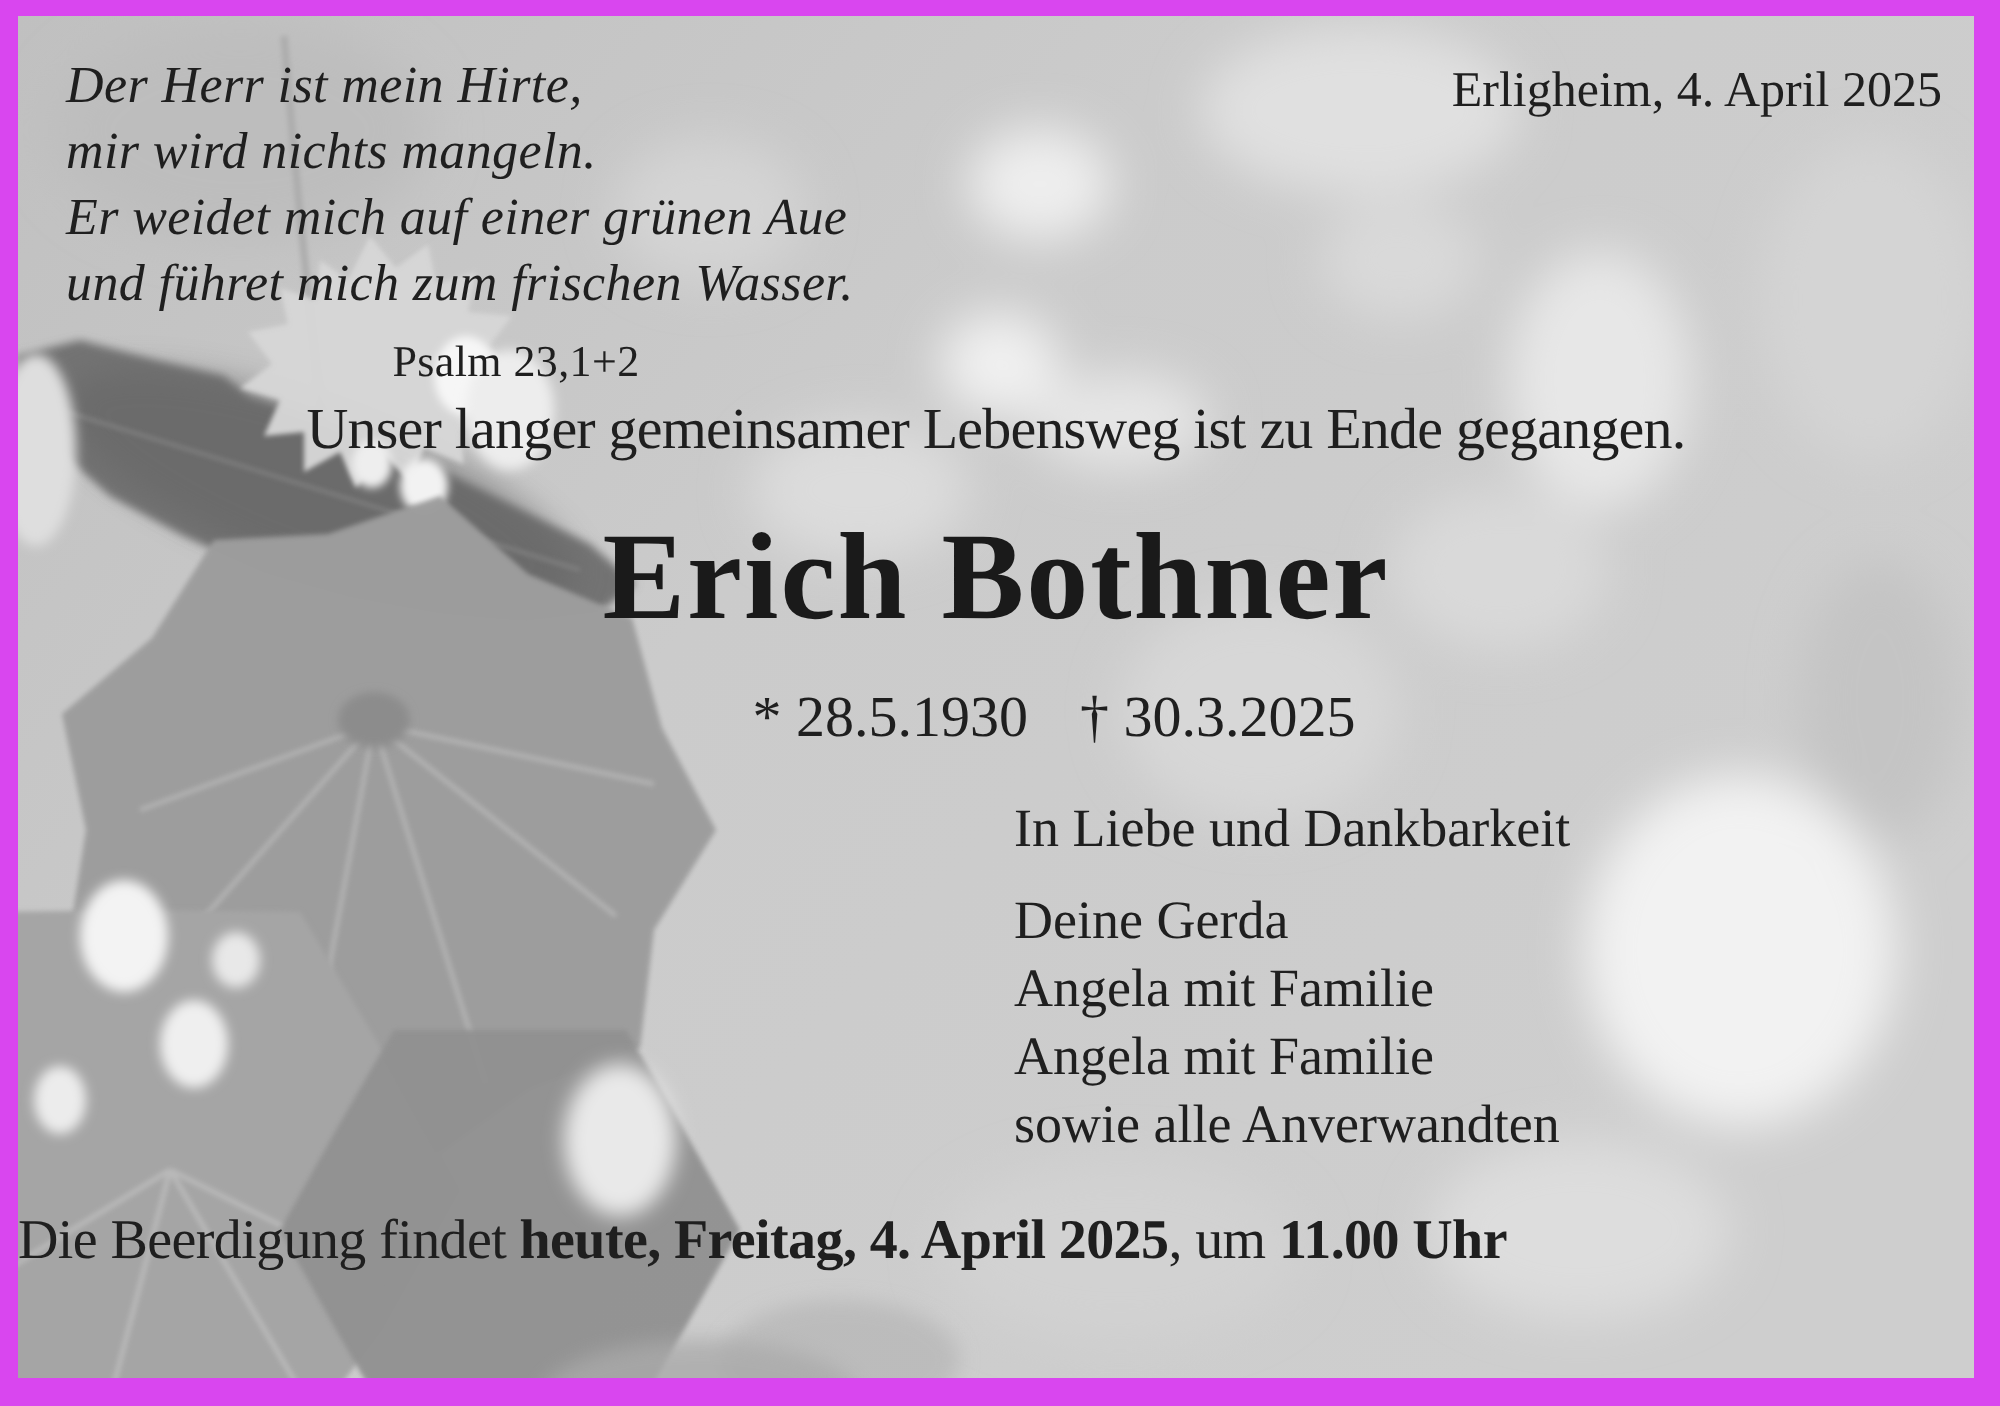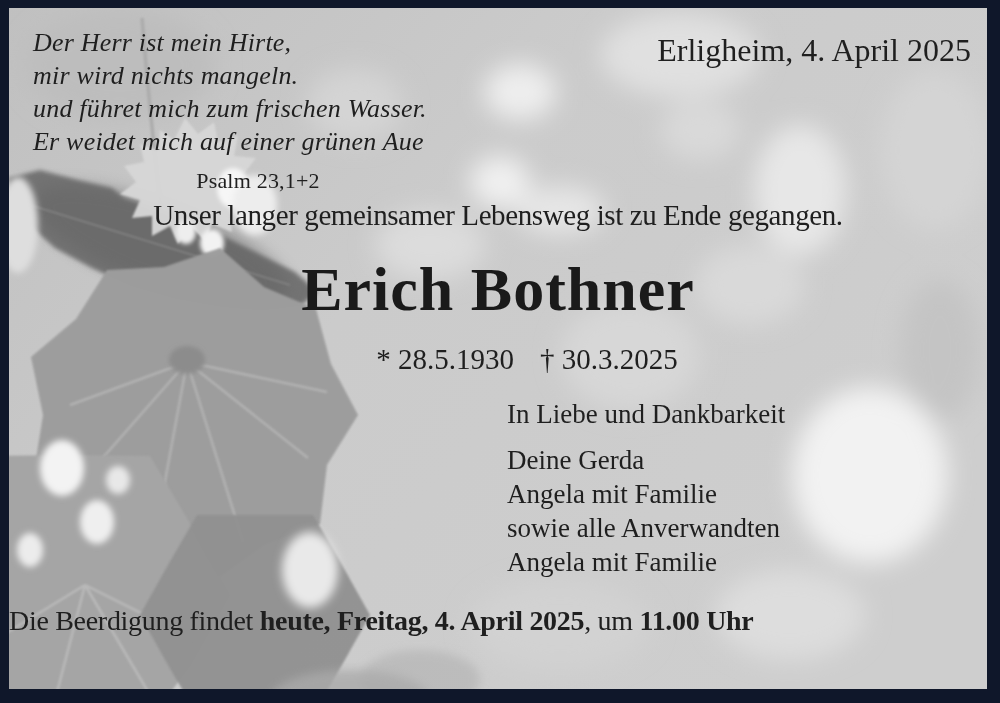--- a/index.html
+++ b/index.html
@@ -1,20 +1,20 @@
 <!DOCTYPE html>
 <html><head>
 <meta charset="utf-8">
 <style>
   html, body { margin: 0; padding: 0; background: #000; }
   .stage {
     position: relative;
     width: 1000px;
     height: 703px;
-    background: #0f172a;
+    background: #d946ef;
     overflow: hidden;
     font-family: "Liberation Serif", serif;
     color: #1f1f1f;
   }
   .photo {
     position: absolute;
     left: 9px; top: 8px;
     width: 978px; height: 681px;
     overflow: hidden;
     background: #c9c9c9;
@@ -34,21 +34,21 @@
   .psalm-source {
     font-style: normal;
     text-align: center;
     font-size: 22px;
     margin-top: 6px;
     padding-right: 2px;
   }
   .dateline {
     position: absolute;
     top: 24px; right: 16px;
-    font-size: 32px;
+    font-size: 25px;
   }
   .intro {
     position: absolute;
     top: 191px; left: 0; width: 100%;
     text-align: center;
     font-size: 29px;
     letter-spacing: -0.4px;
   }
   .name {
     position: absolute;
@@ -200,41 +200,41 @@
         <ellipse cx="118" cy="480" rx="12" ry="14" fill="#e8e8e8" filter="url(#b3)"></ellipse>
         <ellipse cx="310" cy="570" rx="28" ry="38" fill="#e9e9e9" filter="url(#b5)"></ellipse>
       </g>
     </svg>
 
     <div class="content">
 
       <div class="psalm">
         <div>Der Herr ist mein Hirte,</div>
         <div>mir wird nichts mangeln.</div>
+        <div>Er weidet mich auf einer grünen Aue</div>
         <div>und führet mich zum frischen Wasser.</div>
-        <div>Er weidet mich auf einer grünen Aue</div>
         <div class="psalm-source">Psalm 23,1+2</div>
       </div>
 
       <div class="dateline">Erligheim, 4. April 2025</div>
 
       <div class="intro">Unser langer gemeinsamer Lebensweg ist zu Ende gegangen.</div>
 
       <h1 class="name">Erich Bothner</h1>
 
       <div class="dates">
         <span>* 28.5.1930</span><span class="sep"></span><span>† 30.3.2025</span>
       </div>
 
       <div class="condolence">
         <div class="condolence-heading">In Liebe und Dankbarkeit</div>
         <div>Deine Gerda</div>
         <div>Angela mit Familie</div>
+        <div>Angela mit Familie</div>
         <div>sowie alle Anverwandten</div>
-        <div>Angela mit Familie</div>
       </div>
 
       <div class="funeral">
         <div><span>Die Beerdigung findet </span><span class="b">heute, Freitag, 4. April 2025</span><span>, um </span><span class="b">11.00 Uhr</span></div>
       </div>
 
     </div>
   </div>
 </div>
 

